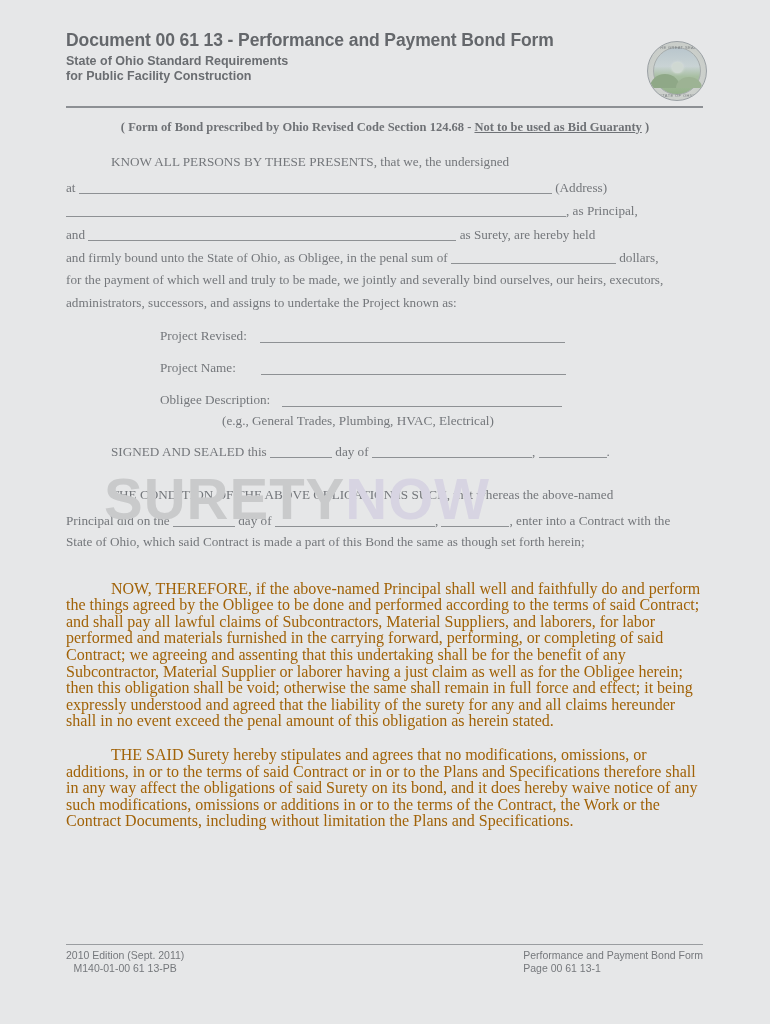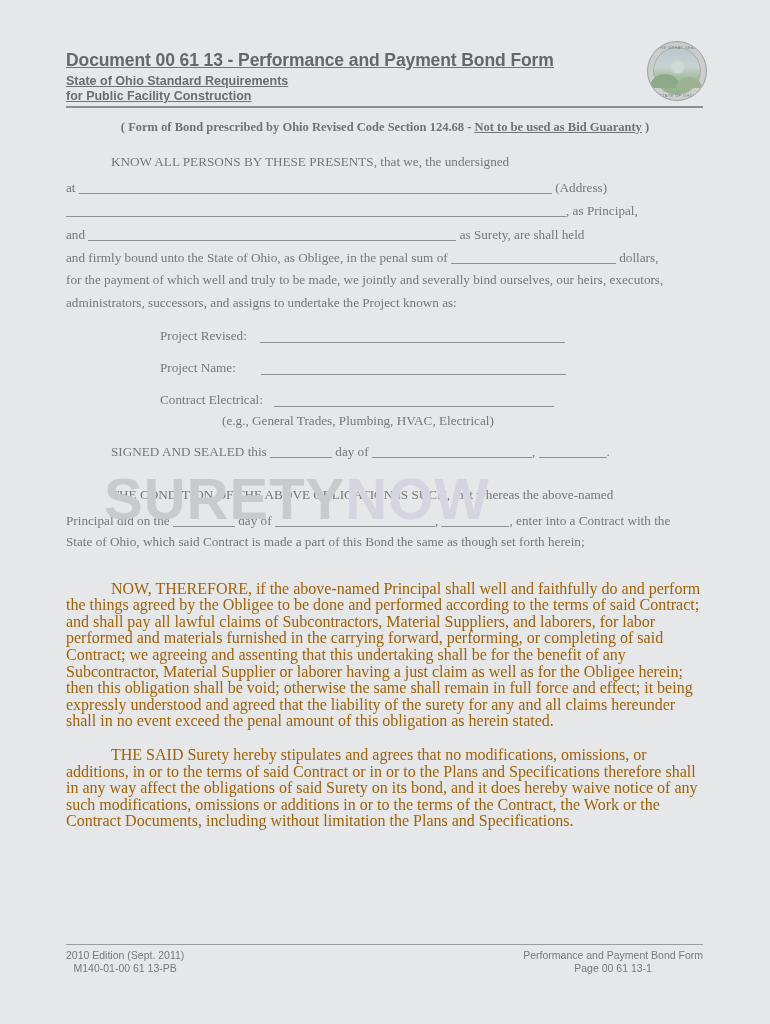--- a/index.html
+++ b/index.html
@@ -22,23 +22,22 @@
     top: 0;
     width: 770px;
     height: 1024px;
     background: #e6e7e8;
   }
 
   
   .header {
     position: absolute;
     left: 66px;
-    top: 50px;
+    top: 30px;
     width: 638px;
-    text-decoration: underline;
   }
   .doc-title {
     font-family: "Liberation Sans", sans-serif;
     font-weight: bold;
     font-size: 17.5px;
     color: #64676b;
     letter-spacing: -0.1px;
     white-space: nowrap;
   }
   .doc-sub1, .doc-sub2 {
@@ -205,21 +204,21 @@
     position: absolute;
     left: 66px;
     top: 949px;
     width: 637px;
     font-family: "Liberation Sans", sans-serif;
     font-size: 10.5px;
     color: #75787c;
     line-height: 13px;
   }
   .footer-left { float: left; text-align: center; }
-  .footer-right { float: right; text-align: center; }
+  .footer-right { float: right; text-align: left; }
   .clearfix::after { content: ""; display: block; clear: both; }
 </style>
 </head>
 <body>
 
 <div class="page">
 
   <div class="header">
     <div class="doc-title">Document 00 61 13 - Performance and Payment Bond Form</div>
     <div class="doc-sub1">State of Ohio Standard Requirements</div>
@@ -253,21 +252,21 @@
       <span>(Address)</span>
     </div>
 
     <div class="ln row">
       <span class="fill" style="width:500px"></span><span>, as Principal,</span>
     </div>
 
     <div class="ln row">
       <span>and</span>
       <span class="fill" style="width:368px"></span>
-      <span>as Surety, are shall held</span>
+      <span>as Surety, are hereby held</span>
     </div>
 
     <div class="ln row">
       <span>and firmly bound unto the State of Ohio, as Obligee, in the penal sum of</span>
       <span class="fill" style="width:165px"></span>
       <span>dollars,</span>
     </div>
 
     <div class="ln row">
       <span>for the payment of which well and truly to be made, we jointly and severally bind ourselves, our heirs, executors,</span>
@@ -283,21 +282,21 @@
       <span class="projlabel">Project Revised:</span>
       <span class="fill" style="width:305px;margin-left:10px"></span>
     </div>
 
     <div class="projline">
       <span class="projlabel">Project Name:</span>
       <span class="fill" style="width:305px;margin-left:22px"></span>
     </div>
 
     <div class="projline" style="height:20px">
-      <span class="projlabel">Contract Electrical:</span>
+      <span class="projlabel">Obligee Description:</span>
       <span class="fill" style="width:280px;margin-left:8px"></span>
     </div>
     <div class="eg" style="margin-top:2px;padding-left:156px">(e.g., General Trades, Plumbing, HVAC, Electrical)</div>
 
     <div style="height:16px"></div>
 
     <div class="ln row">
       <span class="indent"></span><span>SIGNED AND SEALED this</span>
       <span class="fill" style="width:62px"></span>
       <span>day of</span>

